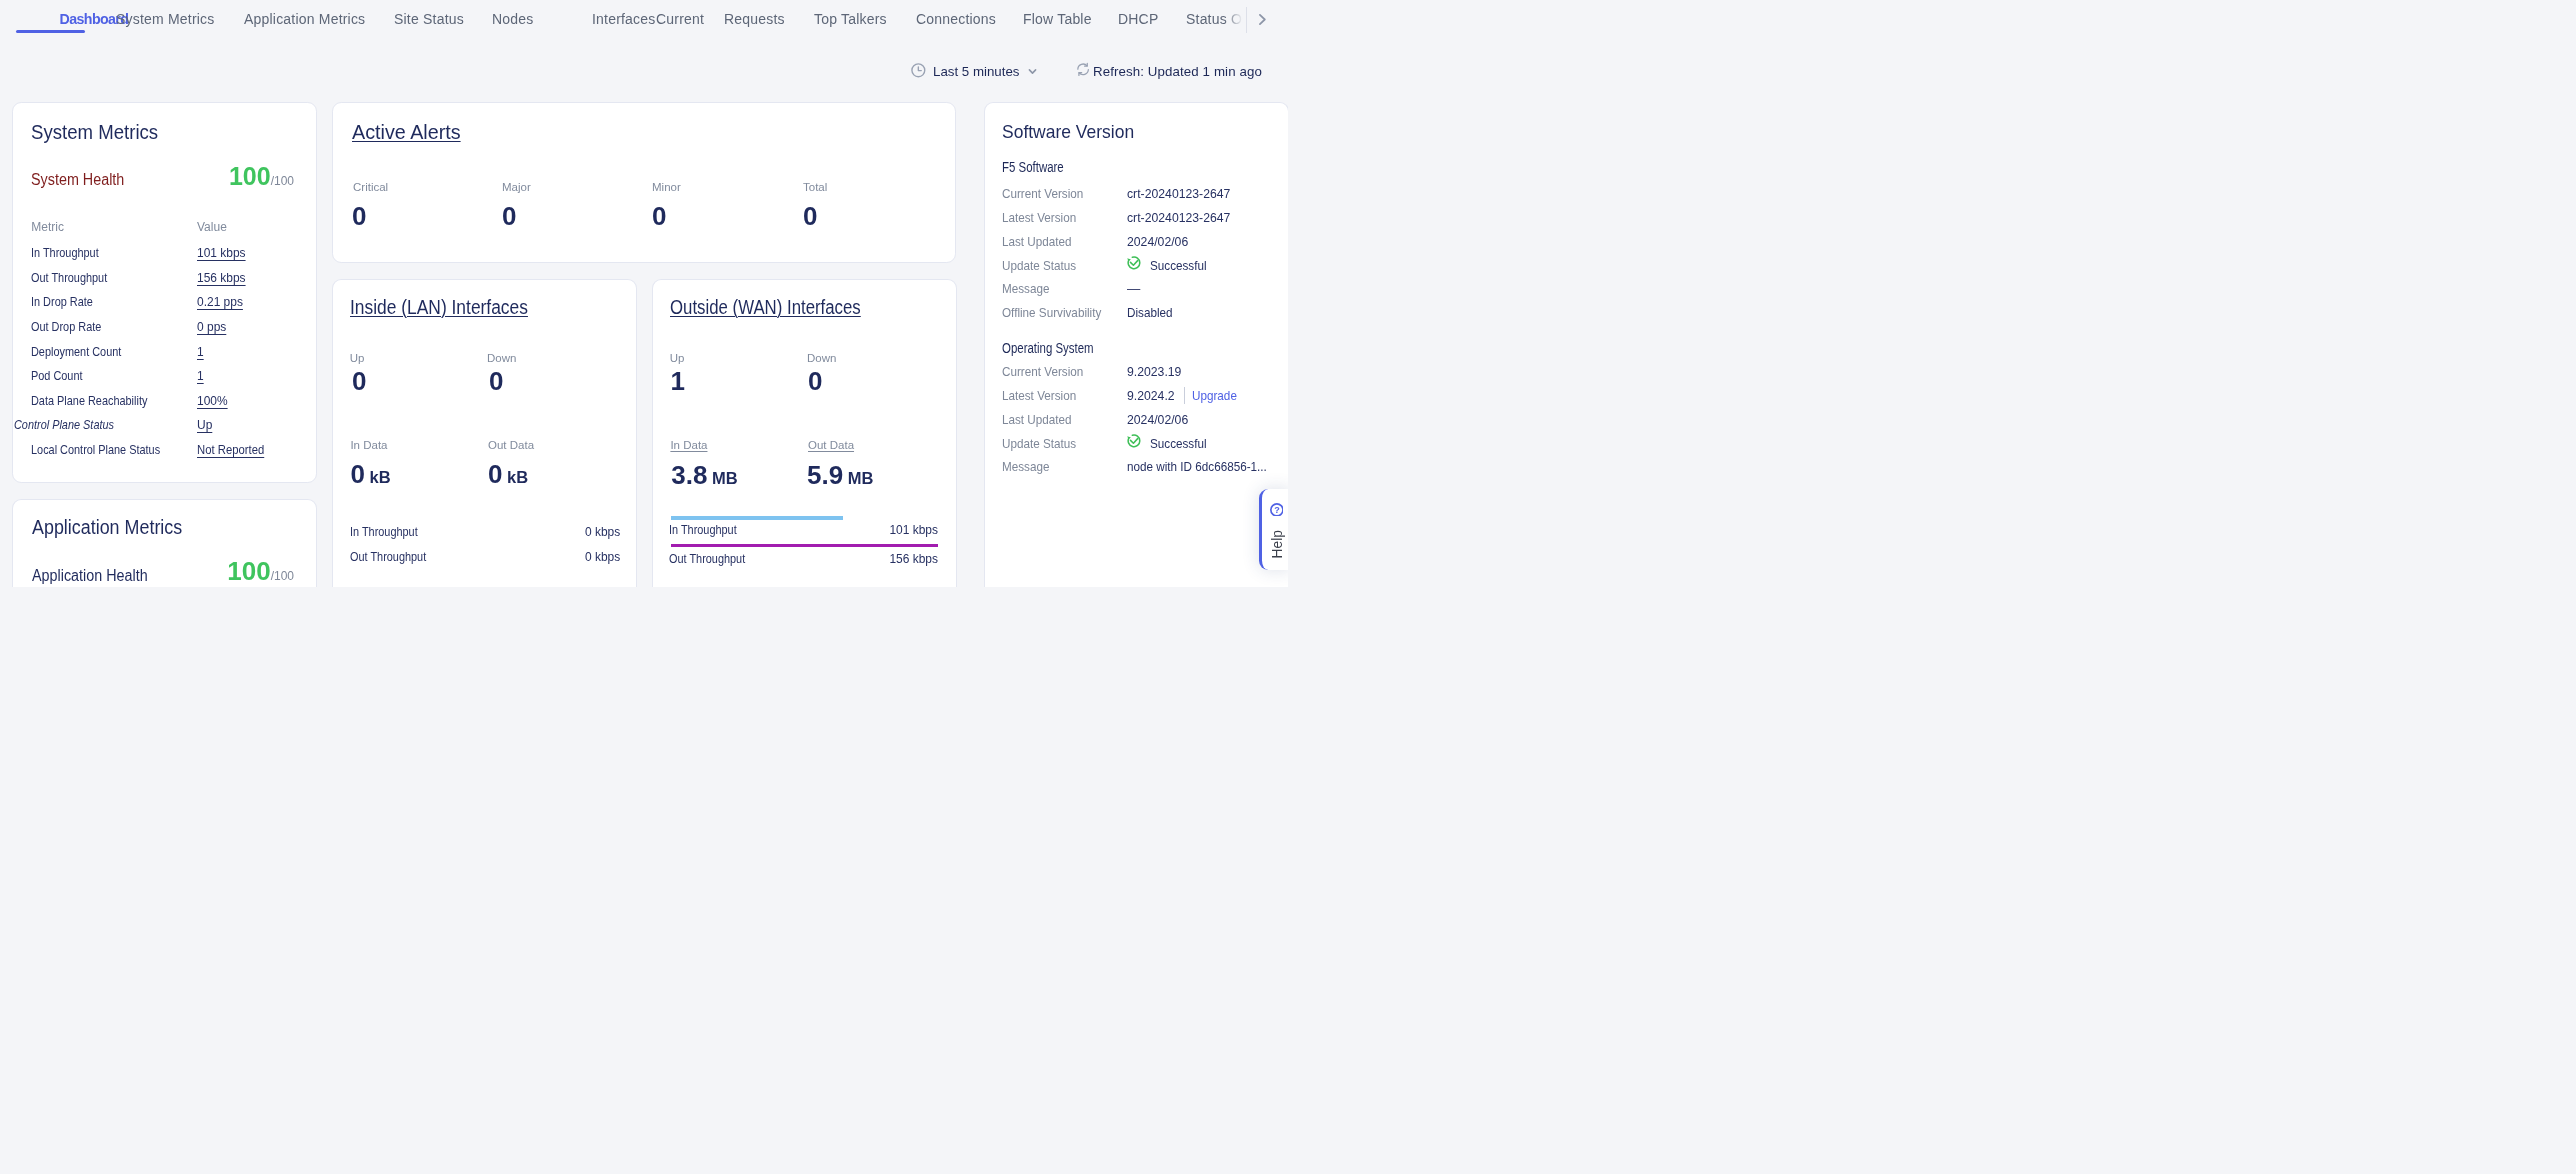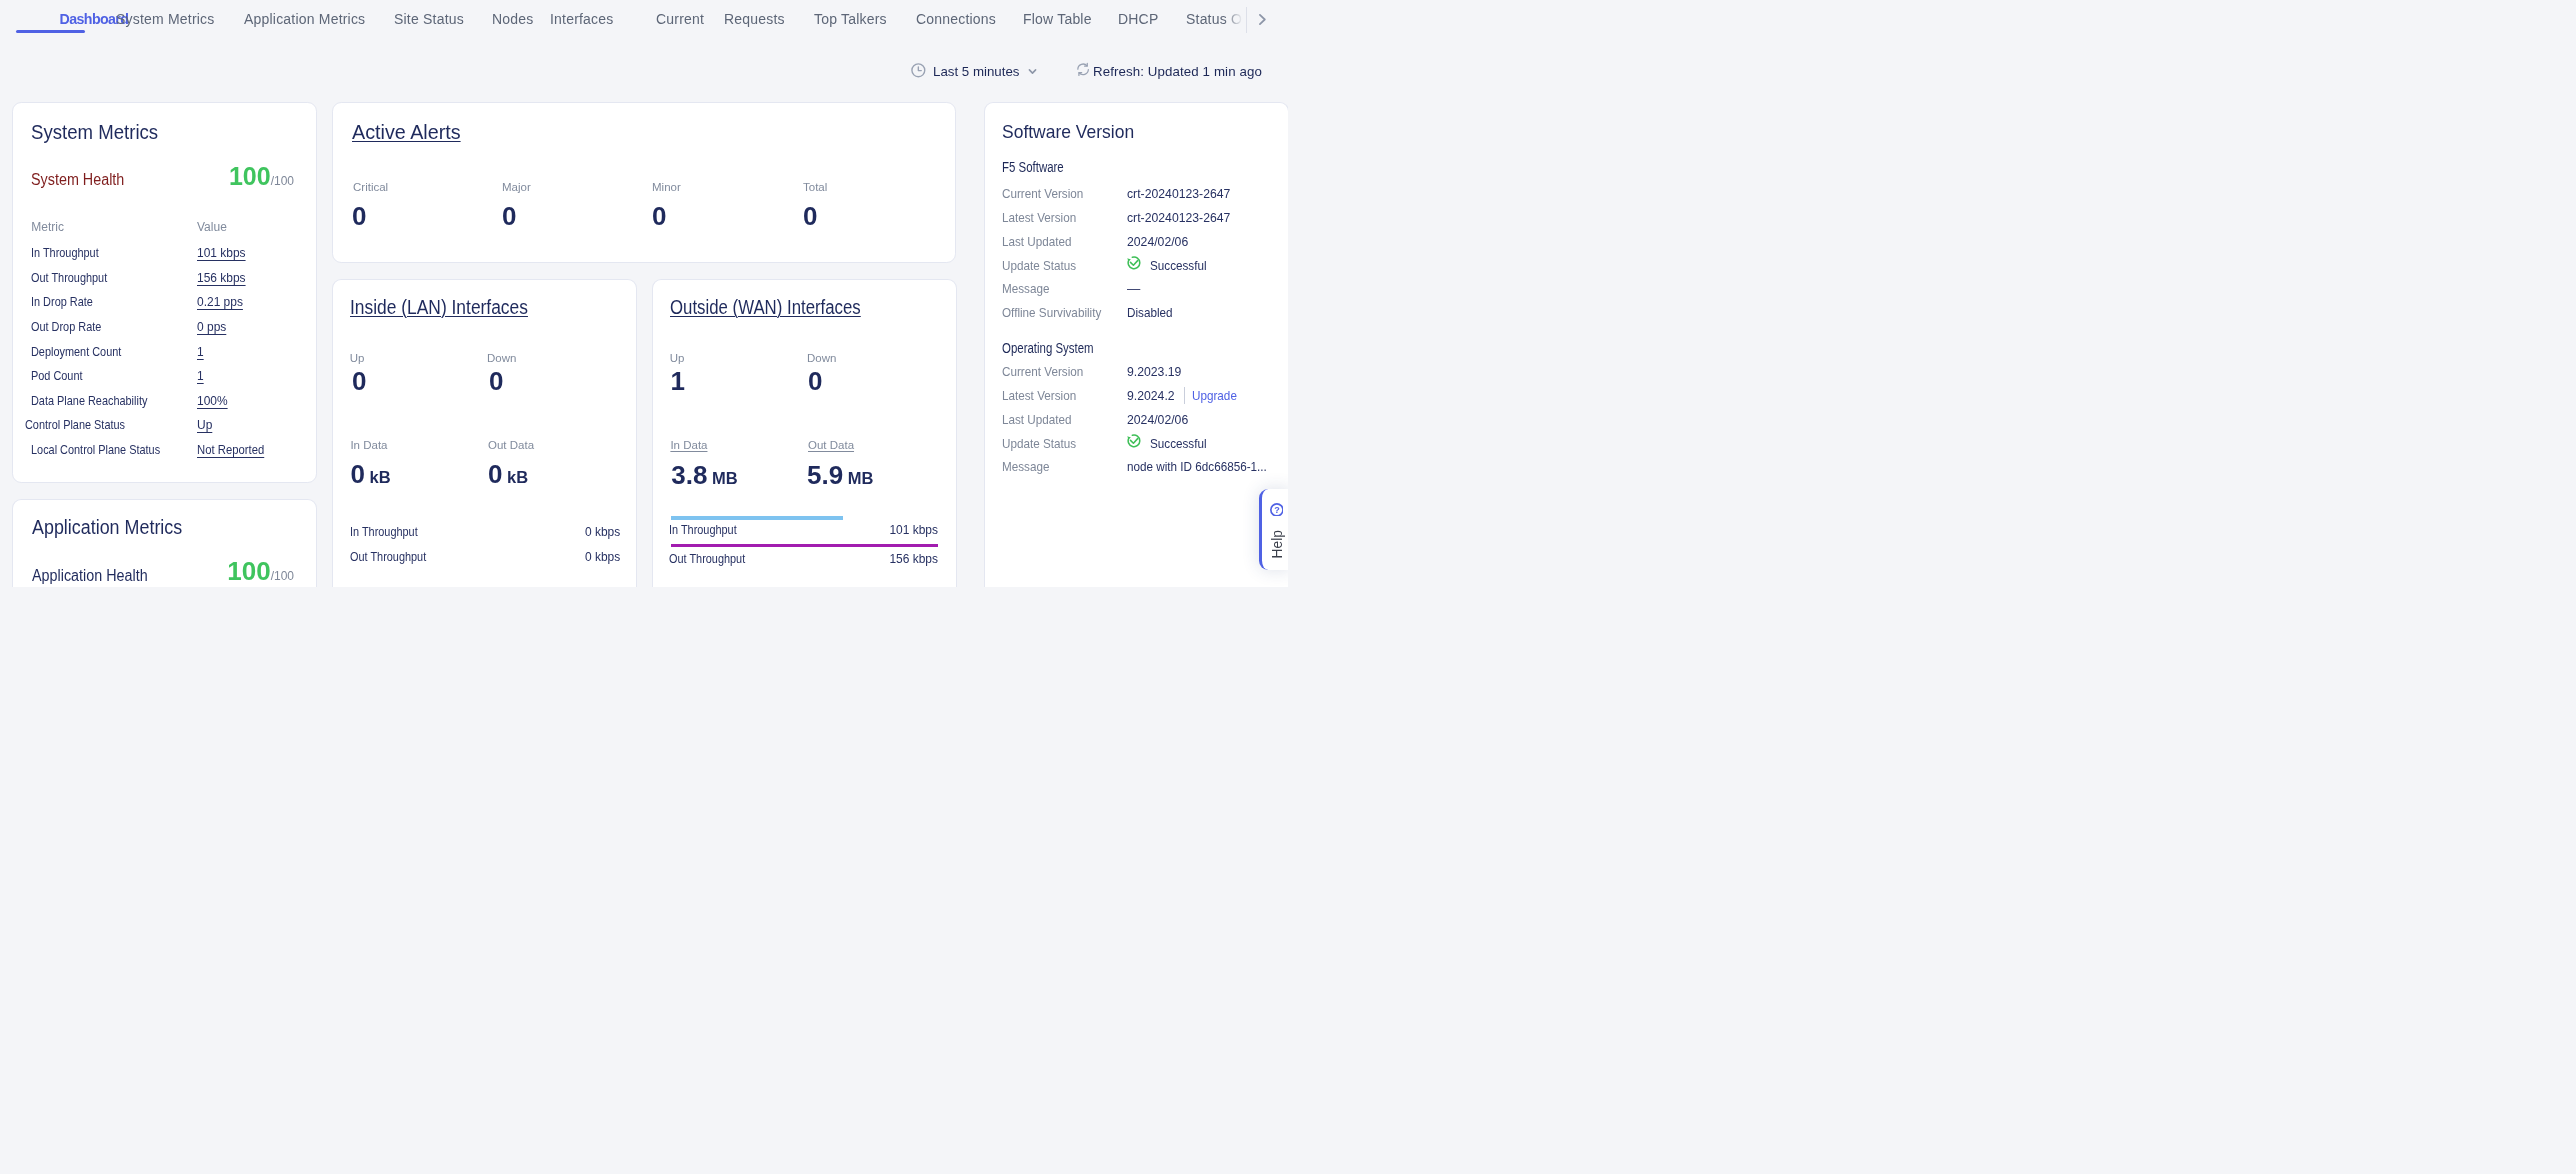--- a/index.html
+++ b/index.html
@@ -21,21 +21,21 @@
 </style>
 </head>
 <body>
 
 <div id="nav">
   <span class="navtab" style="left:15.6px;font-size:14.2px;font-weight:700;letter-spacing:-0.6px;color:#4f61e4;top:12px;margin-left:44px;">Dashboard</span>
   <span class="navtab" style="left:116px;">System Metrics</span>
   <span class="navtab" style="left:244px;">Application Metrics</span>
   <span class="navtab" style="left:394px;">Site Status</span>
   <span class="navtab" style="left:492px;">Nodes</span>
-  <span class="navtab" style="left:550px;text-align:right;">Interfaces</span>
+  <span class="navtab" style="left:592px;text-align:right;">Interfaces</span>
   <span class="navtab" style="left:656px;">Current</span>
   <span class="navtab" style="left:724px;">Requests</span>
   <span class="navtab" style="left:814px;">Top Talkers</span>
   <span class="navtab" style="left:916px;">Connections</span>
   <span class="navtab" style="left:1023px;">Flow Table</span>
   <span class="navtab" style="left:1118px;">DHCP</span>
   <span class="navtab" style="left:1186px;">Status Object</span>
   <div class="abs" style="left:15.6px;top:30px;width:69px;height:3.2px;background:#4f61e4;border-radius:1.8px;"></div>
   <div class="abs" style="left:1224px;top:0;width:22px;height:50px;background:linear-gradient(90deg,rgba(244,245,248,0),#f4f5f8 85%);"></div>
   <div class="abs" style="left:1246px;top:0;width:42px;height:50px;background:#f4f5f8;"></div>
@@ -76,21 +76,21 @@
   <div class="row" style="left:17.6px;top:192px;"><span class="sx" style="transform:scaleX(0.82);">In Drop Rate</span></div>
     <div class="row val" style="left:184px;top:192px;"><span class="sx" style="transform:scaleX(0.90);">0.21 pps</span></div>
   <div class="row" style="left:17.6px;top:217px;"><span class="sx" style="transform:scaleX(0.82);">Out Drop Rate</span></div>
     <div class="row val" style="left:184px;top:217px;"><span class="sx" style="transform:scaleX(0.90);">0 pps</span></div>
   <div class="row" style="left:17.6px;top:242px;"><span class="sx" style="transform:scaleX(0.82);">Deployment Count</span></div>
     <div class="row val" style="left:184px;top:242px;"><span class="sx" style="transform:scaleX(0.90);">1</span></div>
   <div class="row" style="left:17.6px;top:266px;"><span class="sx" style="transform:scaleX(0.82);">Pod Count</span></div>
     <div class="row val" style="left:184px;top:266px;"><span class="sx" style="transform:scaleX(0.90);">1</span></div>
   <div class="row" style="left:17.6px;top:291px;"><span class="sx" style="transform:scaleX(0.82);">Data Plane Reachability</span></div>
     <div class="row val" style="left:184px;top:291px;"><span class="sx" style="transform:scaleX(0.90);">100%</span></div>
-  <div class="row" style="left:12px;top:315px;"><span class="sx" style="transform:scaleX(0.82);">Control Plane Status</span></div>
+  <div class="row" style="left:1px;top:315px;font-style:italic;"><span class="sx" style="transform:scaleX(0.82);">Control Plane Status</span></div>
     <div class="row val" style="left:184px;top:315px;"><span class="sx" style="transform:scaleX(0.90);">Up</span></div>
   <div class="row" style="left:17.6px;top:340px;"><span class="sx" style="transform:scaleX(0.82);">Local Control Plane Status</span></div>
     <div class="row val" style="left:184px;top:340px;"><span class="sx" style="transform:scaleX(0.85);">Not Reported</span></div>
 </div>
 
 <div class="card" style="left:332px;top:102px;width:624px;height:161px;">
   <div class="abs title lt" style="left:19px;top:18px;font-size:21px;"><span class="sx" style="transform:scaleX(0.94);">Active Alerts</span></div>
   <div class="abs hdr" style="left:20px;top:79px;">Critical</div>
   <div class="abs hdr" style="left:169px;top:79px;">Major</div>
   <div class="abs hdr" style="left:319px;top:79px;">Minor</div>

